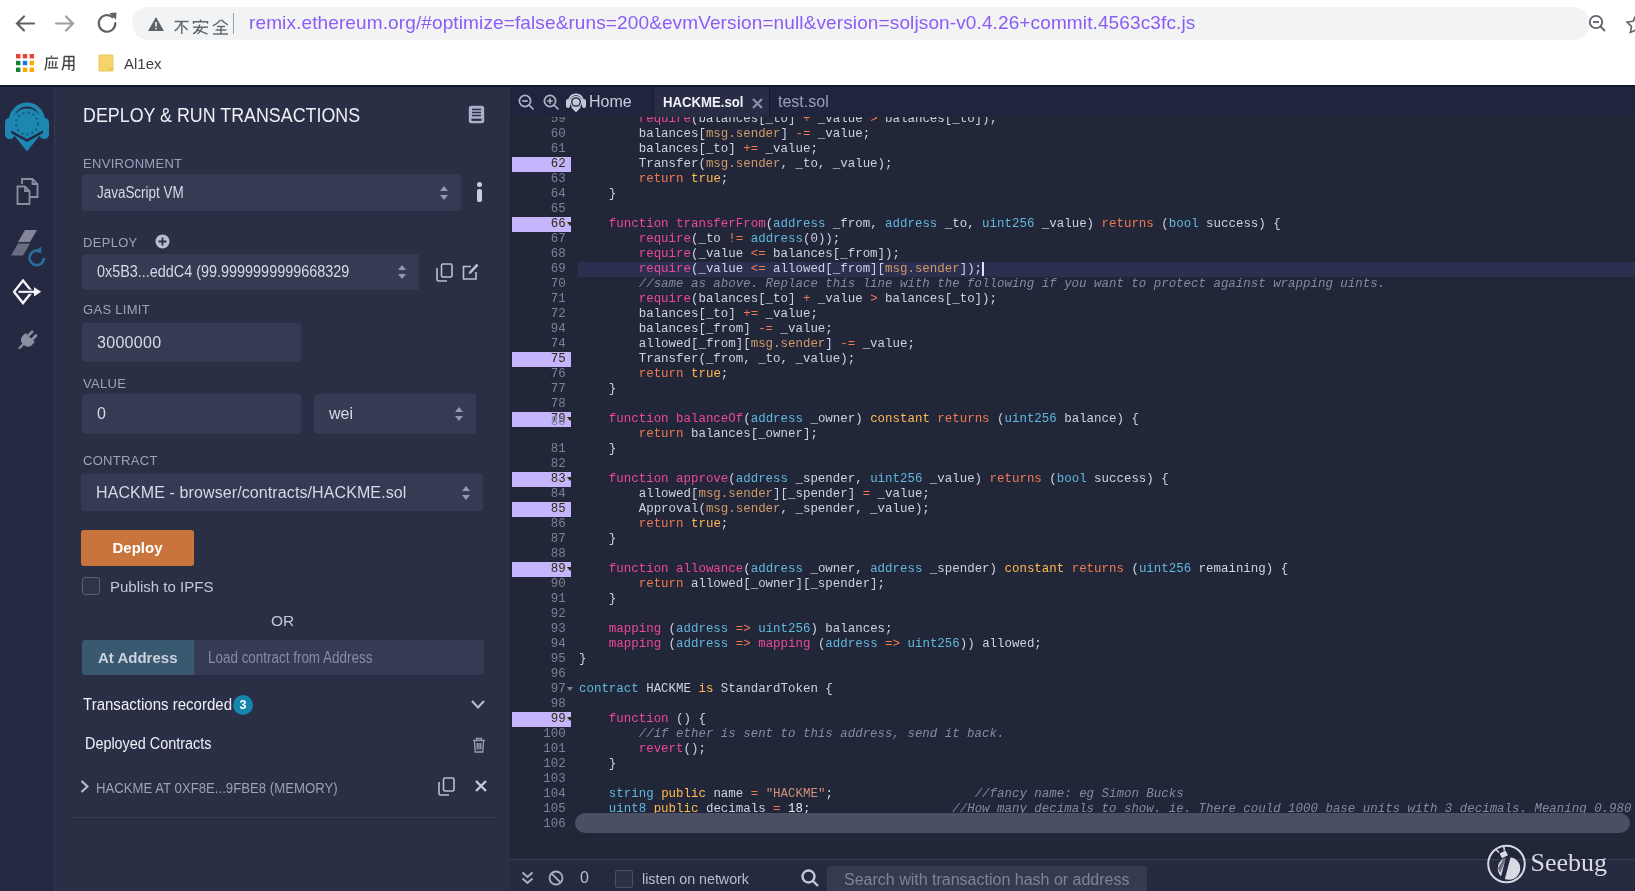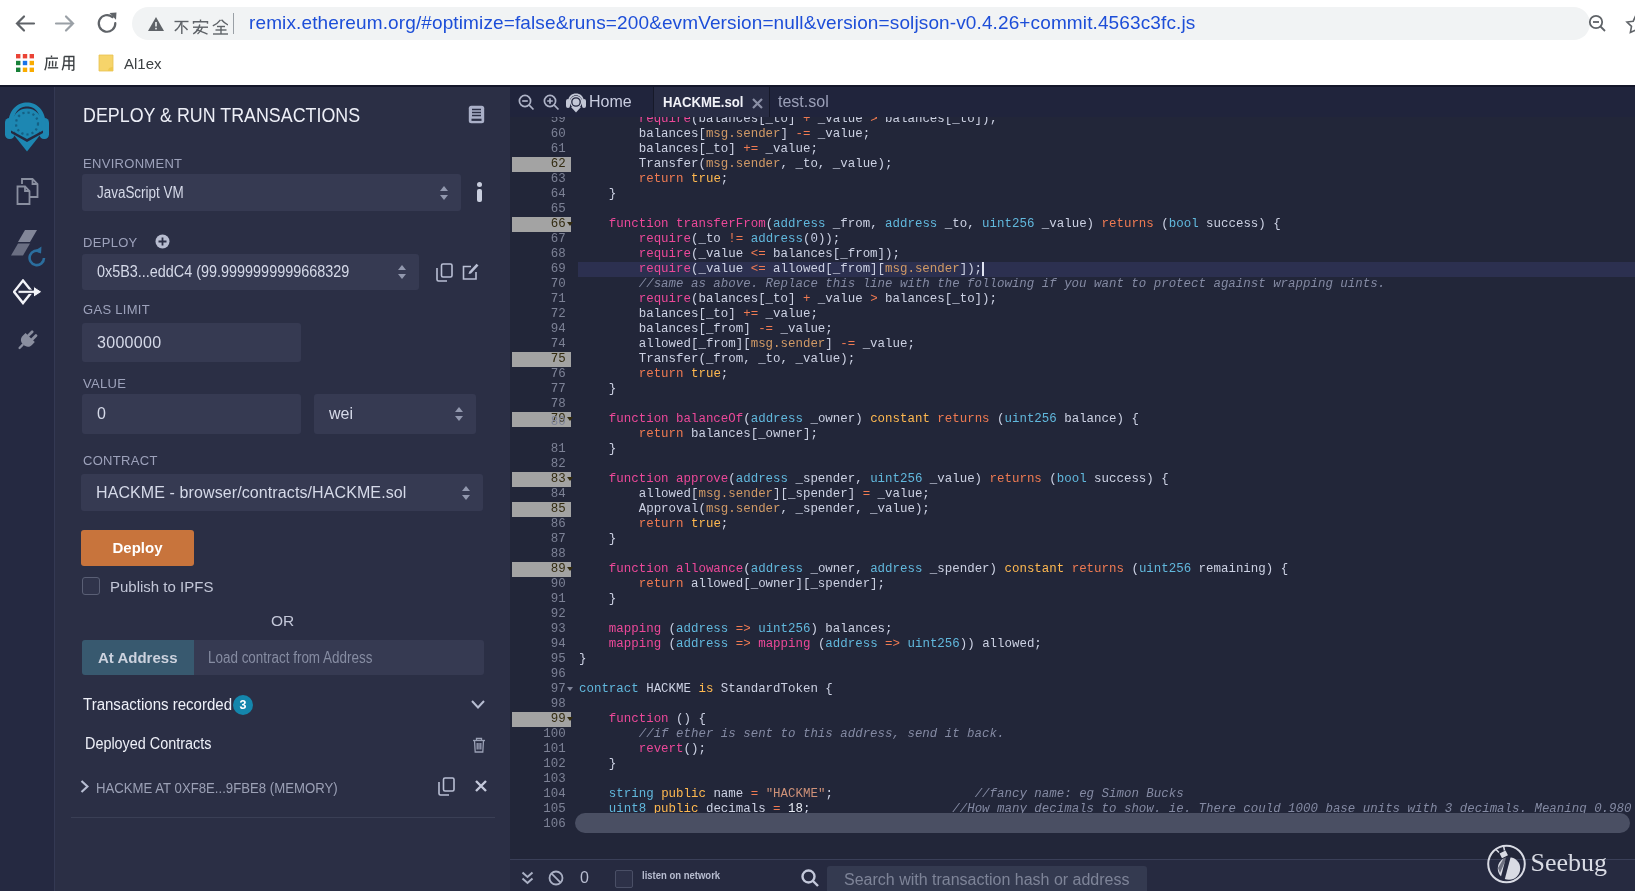--- a/index.html
+++ b/index.html
@@ -1,39 +1,39 @@
 <!DOCTYPE html>
 <html><head><meta charset="utf-8">
 <style>
 *{margin:0;padding:0;box-sizing:border-box}
 html,body{width:1635px;height:891px;overflow:hidden;background:#fff;font-family:"Liberation Sans",sans-serif}
 .abs{position:absolute}
 #chrome{position:absolute;left:0;top:0;width:1635px;height:85px;background:#fff}
 #pill{position:absolute;left:132px;top:7px;width:1458px;height:33px;background:#f1f3f4;border-radius:17px}
-#urltxt{position:absolute;left:249px;top:12px;font-size:19px;letter-spacing:0.12px;color:#1d4ed8;white-space:nowrap;transform-origin:0 0}
+#urltxt{position:absolute;left:249px;top:12px;font-size:19px;letter-spacing:0.12px;color:#8b5cf6;white-space:nowrap;transform-origin:0 0}
 .btxt{position:absolute;top:55px;font-size:15px;color:#3c4043}
 #appline{position:absolute;left:0;top:85px;width:1635px;height:2px;background:#14172a}
 #sidebar{position:absolute;left:0;top:87px;width:55px;height:804px;background:#252941;border-right:1px solid #343953}
 #panel{position:absolute;left:55px;top:87px;width:455px;height:804px;background:#2b2f45}
 #editor{position:absolute;left:510px;top:87px;width:1125px;height:804px;background:#222639}
 #tabbar{position:absolute;left:510px;top:87px;width:1125px;height:30px;background:#20243c;z-index:4}
 #activetab{position:absolute;left:653px;top:87px;width:116px;height:30px;background:#282c44;z-index:4}
 .tabsep{position:absolute;top:87px;width:1px;height:30px;background:#161929;z-index:5}
 .tabt{position:absolute;z-index:6}
 .lbl{position:absolute;font-size:13px;color:#9da2bb;letter-spacing:0.3px}
 .inp{position:absolute;background:#363a52;border-radius:3px;color:#d5d9e8;font-size:16px}
 .inp .t{position:absolute;left:15px;top:50%;transform:translateY(-50%);white-space:nowrap}
 .car{position:absolute;right:12px;top:50%;transform:translateY(-50%);width:10px;height:14px}
 .car:before{content:"";position:absolute;left:1px;top:0;border-left:4px solid transparent;border-right:4px solid transparent;border-bottom:5px solid #9298ae}
 .car:after{content:"";position:absolute;left:1px;bottom:0;border-left:4px solid transparent;border-right:4px solid transparent;border-top:5px solid #9298ae}
 .white{color:#edeff7}
 pre{font-family:"Liberation Mono",monospace;font-size:12.44px;line-height:15px}
 #code{position:absolute;left:579px;top:111.9px;color:#ccd1e3;z-index:2}
 .gl{position:absolute;left:511.7px;width:59.4px;height:15px;font-family:"Liberation Mono",monospace;font-size:12.44px;line-height:15px;text-align:right;padding-right:5.4px;color:#7d8296;z-index:3}
-.gy{background:#a3a3a3;color:#332b10}
+.gy{background:#c4b5fd;color:#332b10}
 .fold{position:absolute;left:55px;top:5.5px;width:0;height:0;border-left:3.5px solid transparent;border-right:3.5px solid transparent;border-top:4.5px solid #7d8296}
 .gy .fold{border-top-color:#332b10}
 .g{color:#ec4899}.c{color:#61b8dd}.o{color:#ef7a52}.y{color:#ffb950}.m{color:#d19a66}
 .k{color:#848aa3;font-style:italic}.s{color:#ce9178}.nb{color:#e8ecf5;font-weight:normal}.nn{color:#c5cce4}
 #curline{position:absolute;left:578px;top:261.9px;width:1057px;height:15px;background:#2c3050;z-index:1}
 #cursor{position:absolute;left:982px;top:262.4px;width:1.5px;height:14px;background:#dfe3f0;z-index:5}
 #hscroll{position:absolute;left:575px;top:812.6px;width:1055px;height:20px;background:#4a4f63;border-radius:10px;z-index:7}
 #termline{position:absolute;left:510px;top:859px;width:1125px;height:1px;background:#3a3f58;z-index:8}
 #termbar{position:absolute;left:510px;top:860px;width:1125px;height:31px;background:#262a40;z-index:8}
 #seebug{position:absolute;left:1483px;top:840px;z-index:9}
@@ -394,21 +394,21 @@
       <path d="M1.5 1.5 L6.5 6 L11.5 1.5"></path>
       <path d="M1.5 7.5 L6.5 12 L11.5 7.5"></path>
     </g>
   </svg>
 <svg class="ticon" style="left:548px;top:870px" width="16" height="16" viewBox="0 0 16 16">
     <circle cx="8" cy="8" r="6.5" stroke="#aab0c4" stroke-width="1.8" fill="none"></circle>
     <path d="M3.4 3.4 L12.6 12.6" stroke="#aab0c4" stroke-width="1.8"></path>
   </svg>
 <div class="ticon" style="left:580px;top:869px;font-size:16px;color:#b8bdd0">0</div>
 <div class="ticon" style="left:615px;top:870px;width:18px;height:18px;border:1px solid #4a4f66;border-radius:2px;background:#2d3148"></div>
-<div class="ticon" style="left:642px;top:870px;font-size:10px;color:#b8bdd0;font-weight:bold"><span class="sx" style="transform:scaleX(0.95);white-space:nowrap">listen on network</span></div>
+<div class="ticon" style="left:642px;top:870px;font-size:15px;color:#b8bdd0;font-weight:normal"><span class="sx" style="transform:scaleX(0.95);white-space:nowrap">listen on network</span></div>
 <svg class="ticon" style="left:800px;top:868px" width="20" height="20" viewBox="0 0 20 20">
 <g stroke="#c3c8da" stroke-width="2.4" fill="none">
       <circle cx="8.5" cy="8.5" r="6"></circle>
       <path d="M13 13 L18 18"></path>
     </g>
   </svg>
 <div class="ticon" style="left:827px;top:866px;width:320px;height:25px;background:#343a50;border-radius:3px 3px 0 0;color:#7e8498;font-size:16px;line-height:27px;padding-left:17px;white-space:nowrap">Search with transaction hash or address</div>
 <svg id="seebug" width="135" height="51" viewBox="0 0 135 51">
 <circle cx="23.5" cy="24" r="18.3" fill="none" stroke="#d9dbe4" stroke-width="2"></circle>
 <g fill="#d9dbe4">

